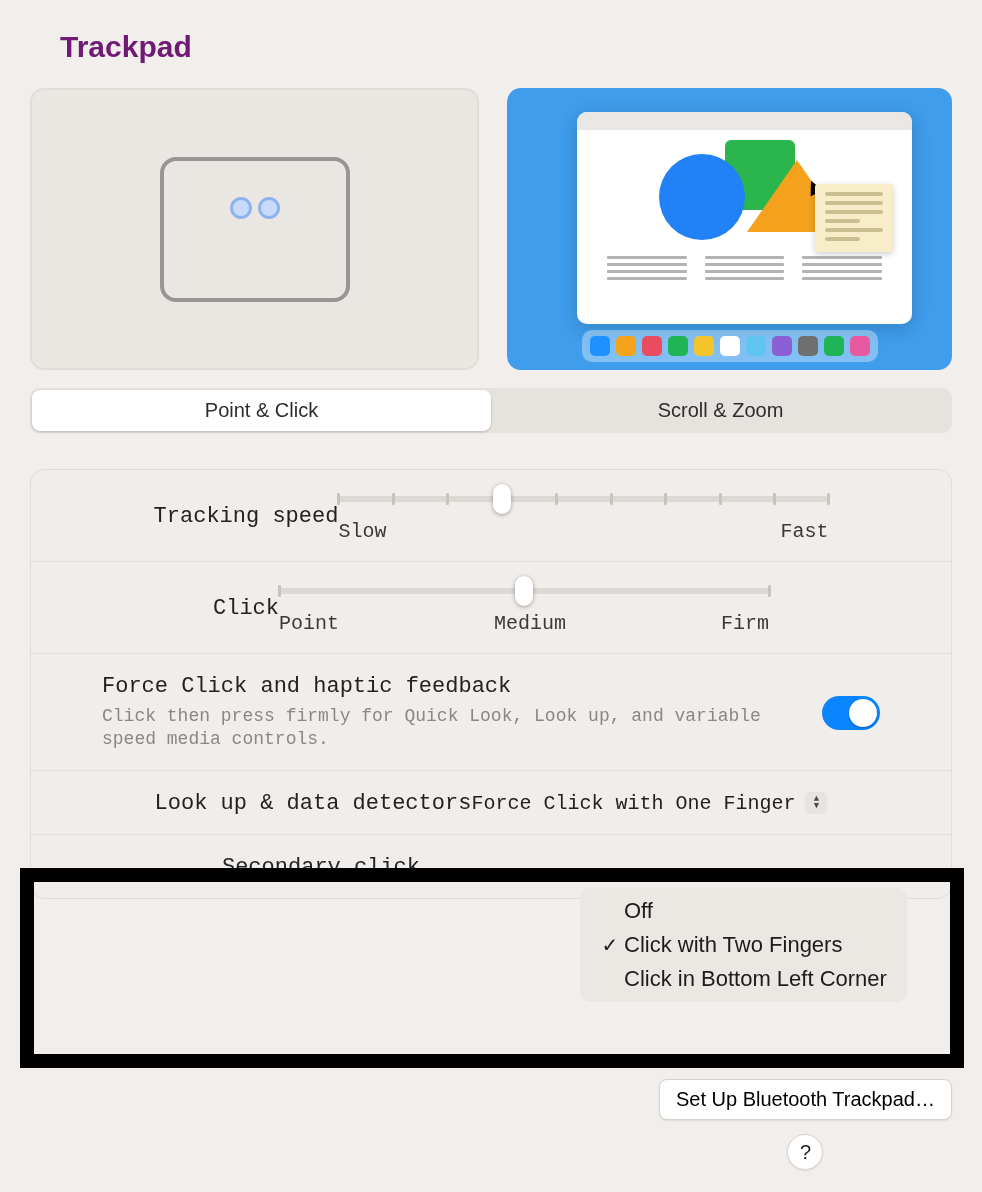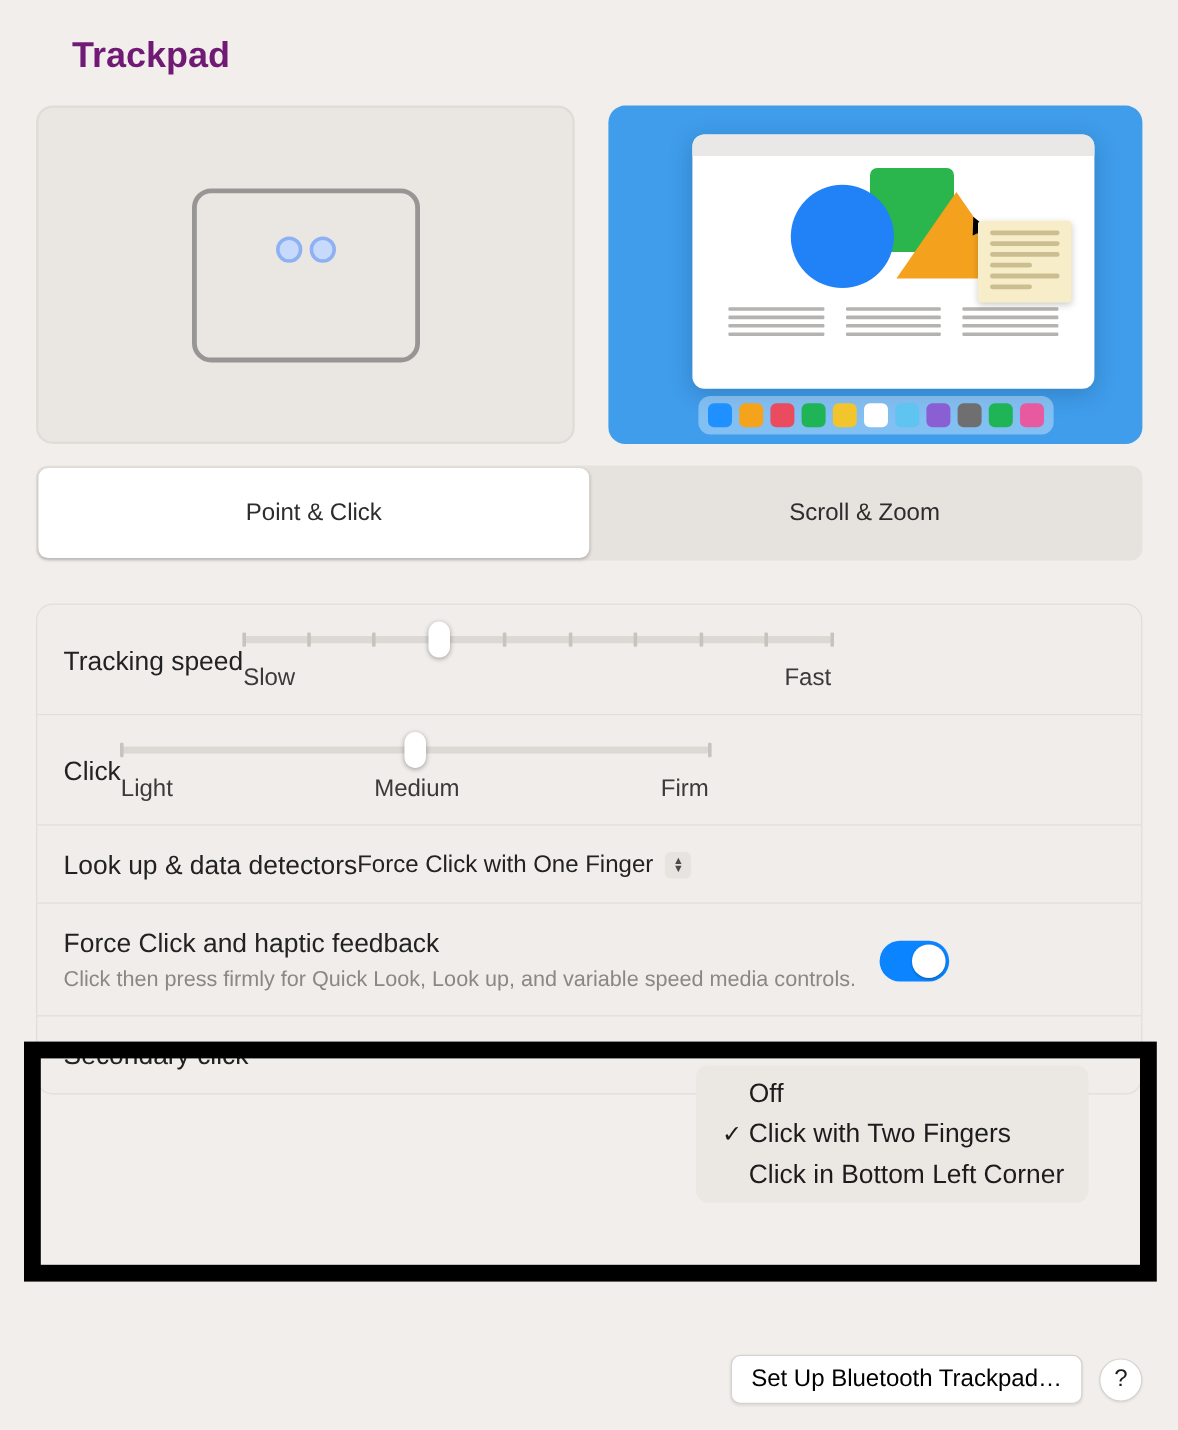--- a/index.html
+++ b/index.html
@@ -88,21 +88,21 @@
   
   .segmented {
     background:#e6e2de;
     border-radius: 10px;
     display:flex;
     padding:2px;
     margin-bottom: 36px;
   }
   .segmented .seg {
     flex:1; text-align:center;
-    padding: 26px 0;
+    padding: 9px 0;
     font-size: 20px;
     color:#2d2d2d;
     border-radius: 8px;
     position:relative;
   }
   .segmented .seg + .seg::before{
     content:""; position:absolute; left:0; top:8px; bottom:8px; width:1px;
     background: rgba(0,0,0,.18);
   }
   .segmented .seg.active {
@@ -111,24 +111,25 @@
   }
   .segmented .seg.active + .seg::before { display:none; }
 
   
   .settings-panel {
     border: 1px solid #e1ddd8;
     border-radius: 14px;
     background: #f0edea;
   }
   .setting-row {
-    display:flex; align-items:center; justify-content:flex-start;
+    display:flex; align-items:center; justify-content:center;
     padding: 20px 22px 18px 22px;
     border-bottom: 1px solid #e2ded9;
     position:relative;
+    font-family:Liberation Mono, monospace;
   }
   .setting-row:last-child { border-bottom:none; }
   .setting-label { font-size: 22px; color:#222; }
   .setting-desc {
     font-size: 18px; color:#8b8884; margin-top:6px; line-height:1.3;
     max-width: 700px;
   }
   .label-col { display:flex; flex-direction:column; padding-right:20px; }
 
   
@@ -186,21 +187,21 @@
     display:flex; align-items:center;
     font-size: 22px;
     padding: 4px 20px 4px 16px;
     white-space: nowrap;
   }
   .dropdown-menu .check { width:28px; text-align:center; font-size:20px; }
 
   
   .bottom-actions {
     position:absolute; bottom:22px; right:30px;
-    display:flex; gap:14px; align-items:center;
+    display:flex; gap:14px; align-items:center;flex-direction:column;
   }
   .btn {
     background:#fff; border:1px solid #d6d2cc; border-radius:8px;
     font-size:20px; padding: 8px 16px;
     box-shadow: 0 1px 2px rgba(0,0,0,.08);
   }
   .help-btn {
     width:36px; height:36px; border-radius:50%; background:#fff;
     border:1px solid #d6d2cc; font-size:20px; display:flex; align-items:center;
     justify-content:center; box-shadow: 0 1px 2px rgba(0,0,0,.08);
@@ -306,47 +307,47 @@
     <div class="setting-row">
       <div class="setting-label">Click</div>
       <div class="slider-wrap">
         <div class="slider-track" id="track-click">
             <div class="slider-tick" style="left: 0%; margin-left: -1px;"></div>
             <div class="slider-tick" style="left: 50%; margin-left: -1px;"></div>
             <div class="slider-tick" style="left: 100%; margin-left: -1px;"></div>
             <div class="slider-knob" style="left: 50%;"></div>
           </div>
         <div class="slider-labels">
-          <span>Light</span>
+          <span>Point</span>
           <span>Medium</span>
           <span>Firm</span>
         </div>
       </div>
+    </div>
+
+    <div class="setting-row">
+      <div class="label-col">
+        <div class="setting-label">Force Click and haptic feedback</div>
+        <div class="setting-desc">Click then press firmly for Quick Look, Look up, and variable speed media controls.</div>
+      </div>
+      <div class="toggle"></div>
     </div>
 
     <div class="setting-row">
       <div class="setting-label">Look up &amp; data detectors</div>
       <div class="select-display">
         <span>Force Click with One Finger</span>
         <span class="updown-icon">
             <span>▲</span>
             <span>▼</span>
           </span>
       </div>
     </div>
 
     <div class="setting-row">
-      <div class="label-col">
-        <div class="setting-label">Force Click and haptic feedback</div>
-        <div class="setting-desc">Click then press firmly for Quick Look, Look up, and variable speed media controls.</div>
-      </div>
-      <div class="toggle"></div>
-    </div>
-
-    <div class="setting-row">
       <div class="setting-label">Secondary click</div>
       <div style="width:340px"></div>
     </div>
 
 
   </div>
 </div>
 
 <div class="dropdown-menu" id="secondary-menu" style="left:580px; top:888px;">
     <div class="item">

